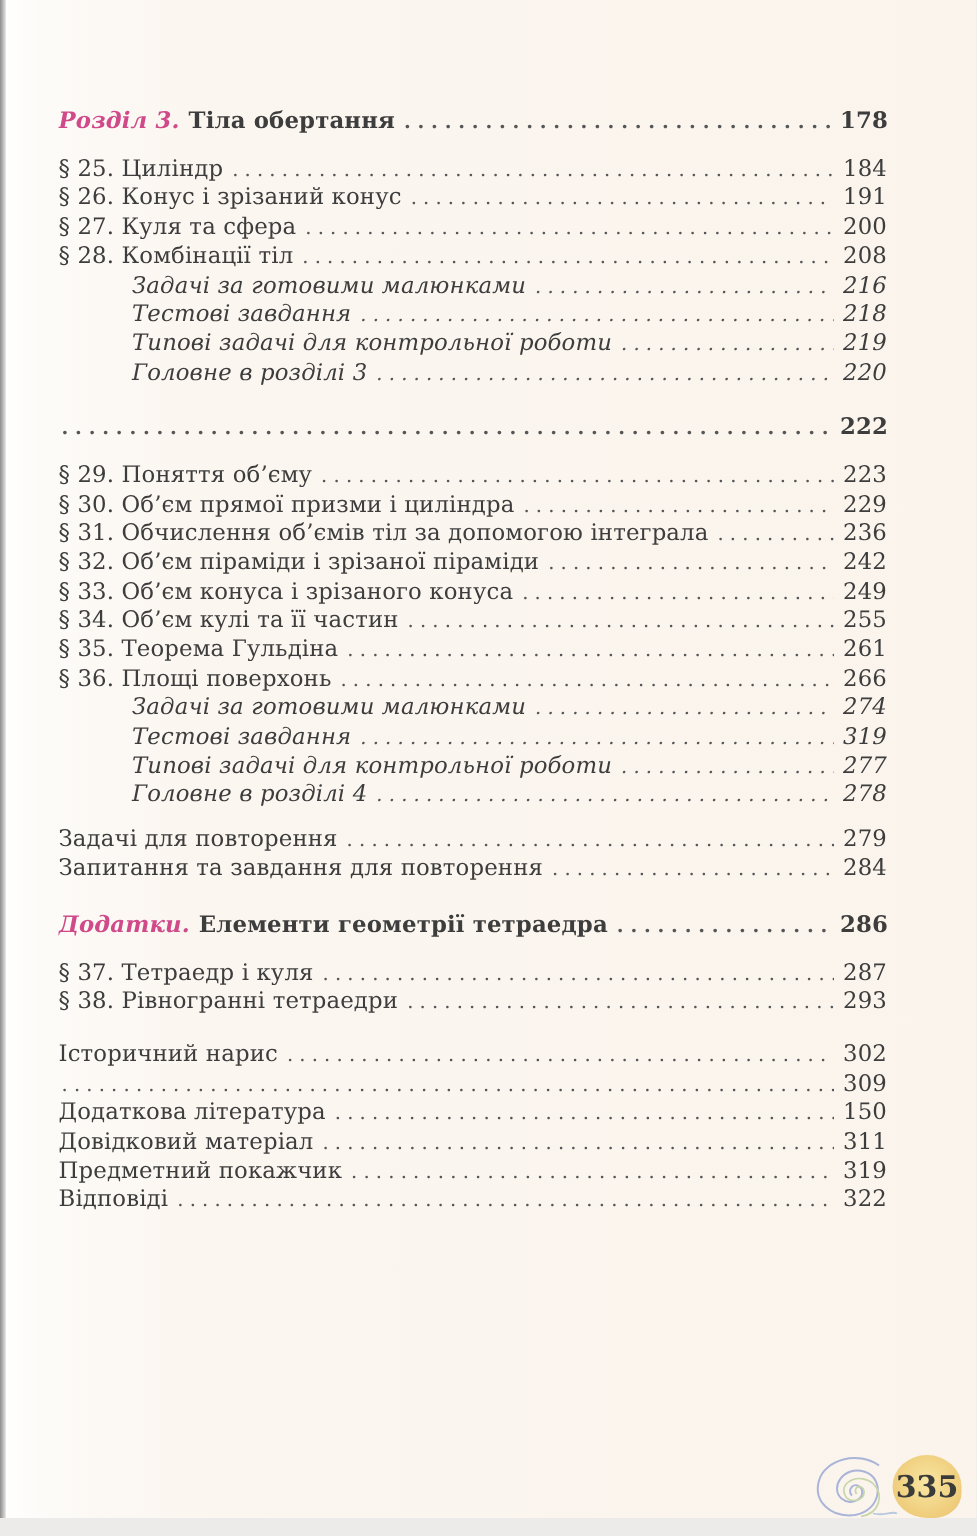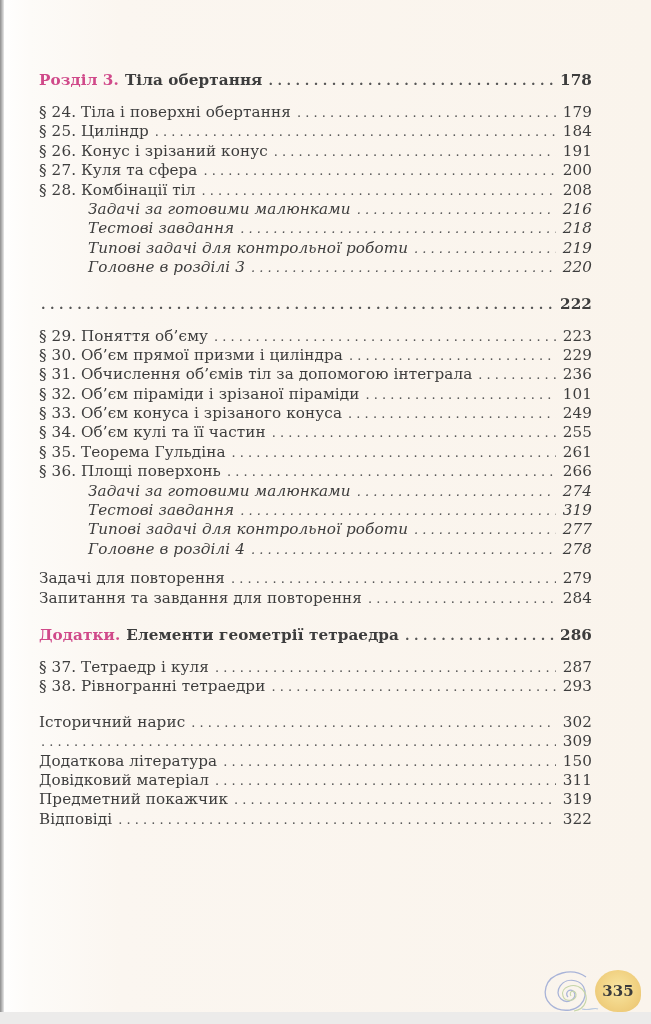--- a/index.html
+++ b/index.html
@@ -68,29 +68,29 @@
       font-size: 13px;
       padding-left: 2px;
     }
     .row .dots::before {
       content: ". . . . . . . . . . . . . . . . . . . . . . . . . . . . . . . . . . . . . . . . . . . . . . . . . . . . . . . . . . . . . . . . . .";
       letter-spacing: 0;
     }
     .row .page-num {
       flex: 0 0 auto;
       padding-left: 6px;
-      text-align: right;
       min-width: 30px;
     }
     .row.chapter {
       font-weight: bold;
       height: 22px;
     }
     .row.chapter .chapter-tag {
       color: #d04a8a;
+      font-style: italic;
       font-weight: bold;
       margin-right: 6px;
     }
     .row.sub {
       padding-left: 49px;
       font-style: italic;
     }
     .gap-chapter { height: 10px; }
     .gap-section { height: 10px; }
 
@@ -107,21 +107,21 @@
       top: 5px;
       width: 46px;
       height: 42px;
       border-radius: 50% 50% 40% 50%;
       background: radial-gradient(circle at 50% 45%, #f8e6a2 0%, #f1d283 55%, #e9c16d 100%);
       display: flex;
       align-items: center;
       justify-content: center;
       font-family: "DejaVu Serif", serif;
       font-weight: bold;
-      font-size: 15px;
+      font-size: 20px;
       color: #3b3b3b;
       text-align: right;
     }
     .swirl {
       position: absolute;
       left: 0;
       top: 0;
     }
   </style>
 </head>
@@ -132,25 +132,20 @@
 
   <div class="toc">
 
     <div class="row chapter">
       <span class="label"><span class="chapter-tag">Розділ 3.</span><span>Тіла обертання</span></span>
       <span class="dots"></span>
       <span class="page-num">178</span>
     </div>
     <div class="gap-chapter"></div>
     <div class="row">
-        <span class="label">§ 24. Тіла і поверхні обертання</span>
-        <span class="dots"></span>
-        <span class="page-num">179</span>
-      </div>
-    <div class="row">
         <span class="label">§ 25. Циліндр</span>
         <span class="dots"></span>
         <span class="page-num">184</span>
       </div>
     <div class="row">
         <span class="label">§ 26. Конус і зрізаний конус</span>
         <span class="dots"></span>
         <span class="page-num">191</span>
       </div>
     <div class="row">
@@ -202,21 +197,21 @@
         <span class="page-num">229</span>
       </div>
     <div class="row">
         <span class="label">§ 31. Обчислення об’ємів тіл за допомогою інтеграла</span>
         <span class="dots"></span>
         <span class="page-num">236</span>
       </div>
     <div class="row">
         <span class="label">§ 32. Об’єм піраміди і зрізаної піраміди</span>
         <span class="dots"></span>
-        <span class="page-num">101</span>
+        <span class="page-num">242</span>
       </div>
     <div class="row">
         <span class="label">§ 33. Об’єм конуса і зрізаного конуса</span>
         <span class="dots"></span>
         <span class="page-num">249</span>
       </div>
     <div class="row">
         <span class="label">§ 34. Об’єм кулі та її частин</span>
         <span class="dots"></span>
         <span class="page-num">255</span>

